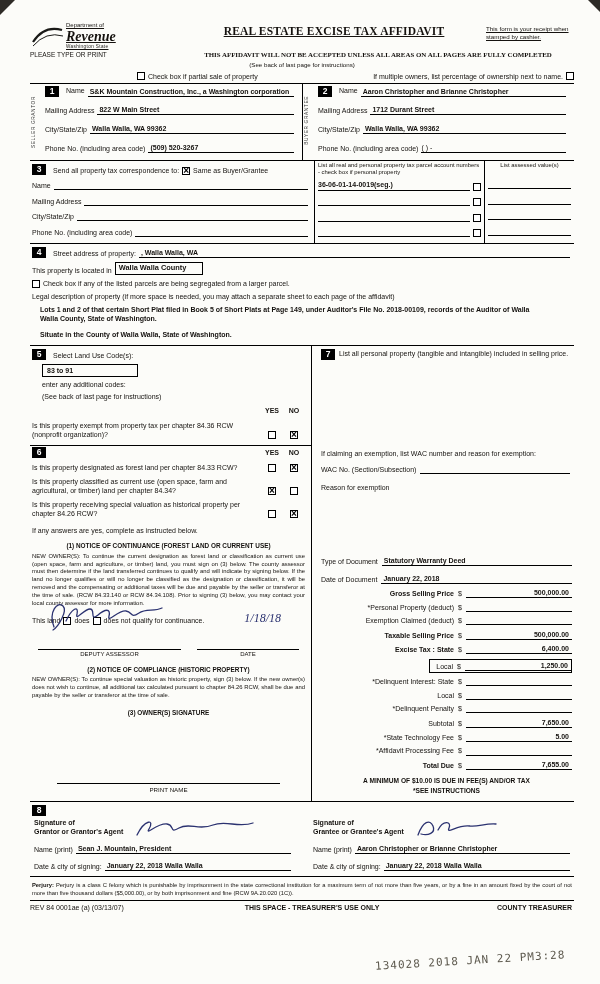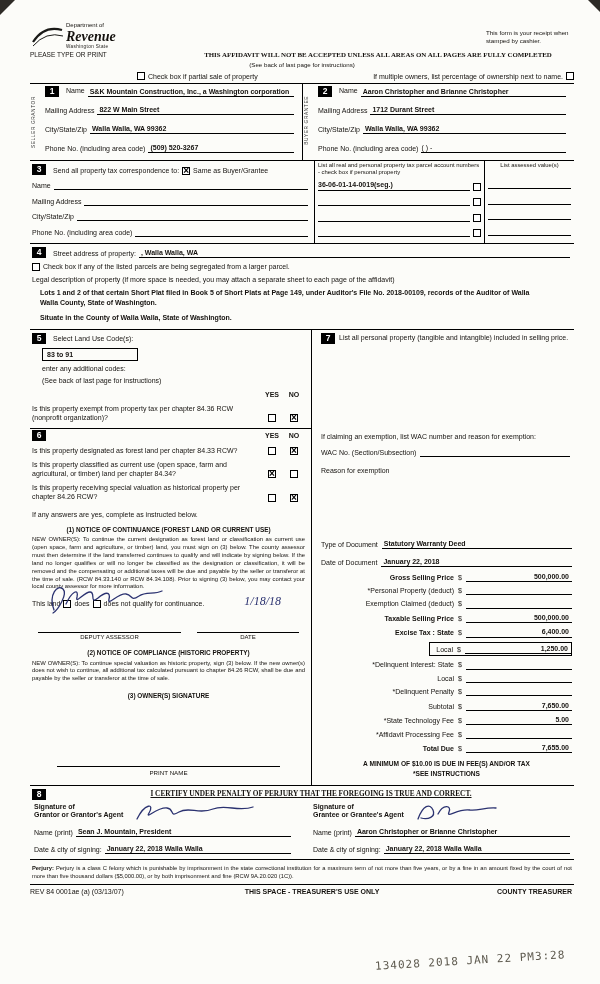--- a/index.html
+++ b/index.html
@@ -7,21 +7,21 @@
 .page{position:relative;width:600px;height:984px;margin:0 auto;background:#fcfcf9;font-family:"Liberation Sans",sans-serif;font-size:7px;line-height:1.3;color:#15120f;padding:10px 26px 0 30px;overflow:hidden;}
 .corner{position:absolute;width:0;height:0;border-style:solid;}
 .corner.tl{top:0;left:0;border-width:15px 15px 0 0;border-color:#2e2b27 transparent transparent transparent;}
 .corner.tr{top:0;right:0;border-width:0 12px 12px 0;border-color:transparent #2e2b27 transparent transparent;}
 .b{font-weight:bold;}
 .ctr{text-align:center;}
 .cb{display:inline-flex;width:8px;height:8px;border:1px solid #000;align-items:center;justify-content:center;font-size:10px;font-weight:bold;line-height:1;flex:none;background:#fff;color:#000;}
 .ul{border-bottom:1px solid #000;min-height:9px;}
 .badge{display:inline-flex;width:14px;height:11px;background:#000;color:#fff;font-weight:bold;font-size:8.5px;align-items:center;justify-content:center;flex:none;margin-right:4px;}
 
-.hdr{display:flex;align-items:center;margin-top:12px;}
+.hdr{display:flex;align-items:flex-start;margin-top:12px;text-decoration:underline;}
 .logo{display:flex;align-items:center;width:152px;gap:2px;}
 .lg1{font-size:6px;}
 .lg2{font-family:"Liberation Serif",serif;font-style:italic;font-weight:bold;font-size:14px;line-height:1;}
 .lg3{font-size:4.6px;letter-spacing:.4px;}
 .titles{flex:1;text-align:center;padding-top:2px;}
 .t1{font-family:"Liberation Serif",serif;font-weight:bold;font-size:11.5px;letter-spacing:.2px;}
 .t2{font-family:"Liberation Serif",serif;font-weight:bold;font-size:8px;margin-top:1px;}
 .receipt{width:88px;font-size:6.2px;padding-top:3px;}
 .ptp-row{display:flex;align-items:flex-end;margin-top:1px;}
 .ptp{font-size:6.5px;width:152px;}
@@ -121,20 +121,21 @@
         <path d="M3,19 Q14,2 32,7" fill="none" stroke="#1a1a18" stroke-width="2.2"></path>
         <path d="M3,23 Q16,8 33,13" fill="none" stroke="#1a1a18" stroke-width="1"></path>
       </svg>
       <div class="logo-txt">
         <div class="lg1">Department of</div>
         <div class="lg2">Revenue</div>
         <div class="lg3">Washington State</div>
       </div>
     </div>
     <div class="titles">
+      <div class="t1">REAL ESTATE EXCISE TAX AFFIDAVIT</div>
     </div>
     <div class="receipt">This form is your receipt when stamped by cashier.</div>
   </div>
   <div class="ptp-row">
     <span class="ptp">PLEASE TYPE OR PRINT</span>
     <span class="warn">THIS AFFIDAVIT WILL NOT BE ACCEPTED UNLESS ALL AREAS ON ALL PAGES ARE FULLY COMPLETED</span>
   </div>
   <div class="seeback">(See back of last page for instructions)</div>
   <div class="cbrow">
     <span class="spacer"></span>
@@ -247,20 +248,24 @@
           <span class="ul"></span>
         </div>
     </div>
   </div>
 
   <div class="sec s4">
     <div class="s4row" style="margin-top:2px;">
       <span class="badge">4</span>
       <span>Street address of property:</span>
       <span class="ul" style="flex:1"><span class="val">, Walla Walla, WA</span></span>
+    </div>
+    <div class="s4row">
+      <span>This property is located in</span>
+      <span class="locbox">Walla Walla County</span>
     </div>
     <div class="s4row">
       <span class="cb"></span>
       <span>Check box if any of the listed parcels are being segregated from a larger parcel.</span>
     </div>
     <div class="s4row">
       <span>Legal description of property (if more space is needed, you may attach a separate sheet to each page of the affidavit)</span>
     </div>
     <div class="legal">Lots 1 and 2 of that certain Short Plat filed in Book 5 of Short Plats at Page 149, under Auditor's File No. 2018-00109, records of the Auditor of Walla Walla County, State of Washington.</div>
     <div class="legal" style="margin-top:6px;">Situate in the County of Walla Walla, State of Washington.</div>
@@ -441,21 +446,20 @@
           <span class="fv">7,655.00</span>
         </div>
       <div class="minnote">A MINIMUM OF $10.00 IS DUE IN FEE(S) AND/OR TAX</div>
       <div class="minnote" style="margin-top:1px;">*SEE INSTRUCTIONS</div>
     </div>
   </div>
 
   <div class="sec s8">
     <div class="s8hdr">
       <span class="badge">8</span>
-      <span class="cert">I CERTIFY UNDER PENALTY OF PERJURY THAT THE FOREGOING IS TRUE AND CORRECT.</span>
     </div>
     <div class="s8grid">
       <div>
         <div class="sigblk">
           <div class="siglbls">
             <div>Signature of</div>
             <div>Grantor or Grantor's Agent</div>
           </div>
           <svg class="sigsvg2" width="130" height="26" viewBox="0 0 130 26">
             <path d="M8,20 C16,4 26,4 20,14 C16,21 28,8 38,9 C46,10 40,19 50,13 C60,7 70,16 84,10 C96,5 110,13 124,8" fill="none" stroke="#2b3270" stroke-width="1.3" stroke-linecap="round"></path>

